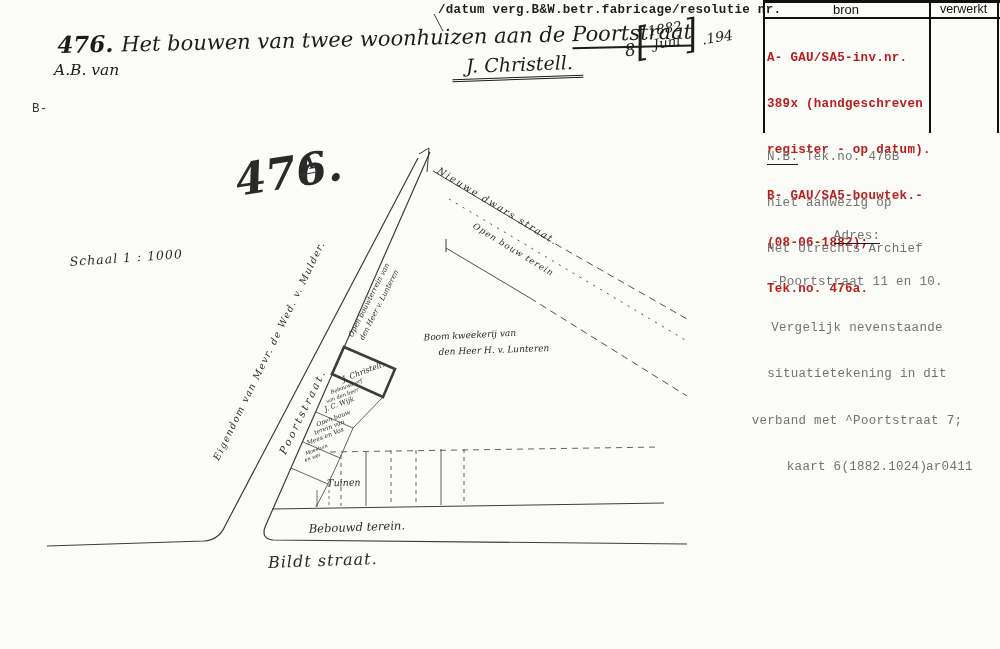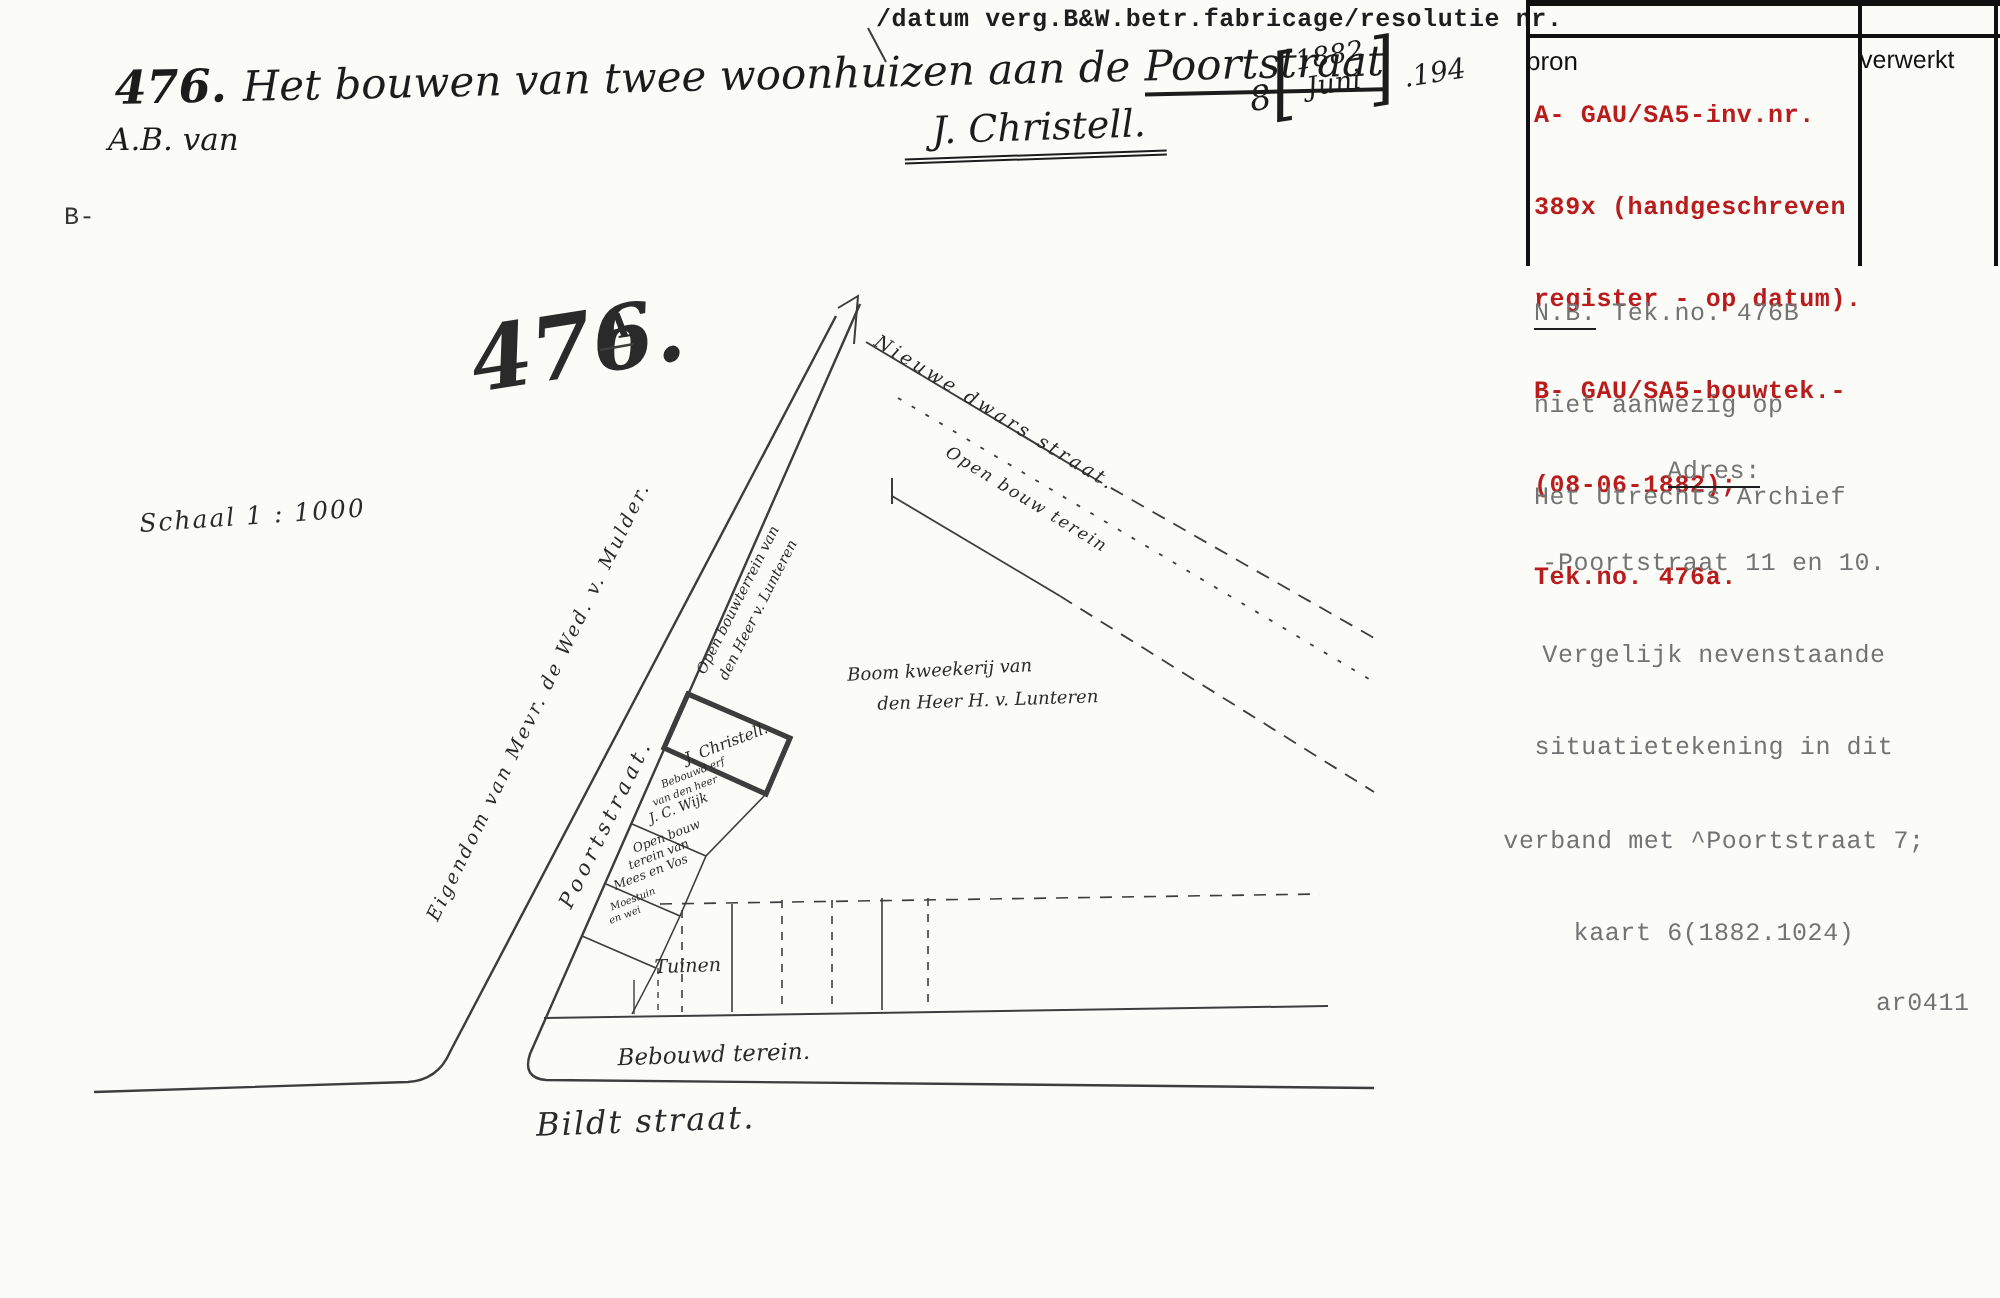--- a/index.html
+++ b/index.html
@@ -11,21 +11,21 @@
   .tw.bold{font-weight:700;}
   .tw.light{color:#343434;}
   .block{position:absolute;font-family:"Liberation Mono",monospace;font-size:12.5px;
          line-height:15.4px;white-space:pre;color:#b91c1c;letter-spacing:.3px;}
   .block.bold{font-weight:700;}
   .block.light{color:#737373;}
   .uline{border-bottom:1.3px solid #1e1e1e;}
   
   .rule{position:absolute;background:#101010;}
   .thead{position:absolute;font-family:"Liberation Sans",sans-serif;font-size:13px;
-         color:#111;margin-top:21px;}
+         color:#111;text-align:center;}
   
   .hw{position:absolute;font-family:"DejaVu Serif",serif;font-style:italic;color:#1c1c1c;
       white-space:nowrap;}
   .title-line{left:57px;top:31px;font-size:21px;transform:rotate(-1.3deg);transform-origin:left top;}
   .title-line .num{font-size:23px;margin-right:8px;font-weight:700;}
   .title-line .street{margin-left:7px;border-bottom:2px solid #1c1c1c;padding-bottom:1px;}
   .ab-line{left:54px;top:61px;font-size:15.5px;}
   .sig-line{left:452px;top:53px;font-size:19px;transform:rotate(-2deg);
             border-bottom:3.5px double #1c1c1c;padding:0 10px 2px 14px;}
   .date-group{left:621px;top:26px;transform:rotate(-9deg);transform-origin:left top;
@@ -71,21 +71,21 @@
     <div>niet aanwezig op</div>
     <div>Het Utrechts Archief</div>
   </div>
 
   <div class="block light" style="left:716px;top:198px;width:282px;text-align:center;">
     <div><span class="uline">Adres:</span></div>
     <div>-Poortstraat 11 en 10.</div>
     <div>Vergelijk nevenstaande</div>
     <div>situatietekening in dit</div>
     <div>verband met ^Poortstraat 7;</div>
-    <div style="position:relative;"><span>kaart 6(1882.1024)</span><span style="position:absolute;left:222px;margin-top:35px;">ar0411</span></div>
+    <div style="position:relative;"><span>kaart 6(1882.1024)</span><span style="position:absolute;left:210px;">ar0411</span></div>
   </div>
 
   <div class="hw title-line">
     <span class="num">476.</span><span>Het bouwen van twee woonhuizen aan de</span><span class="street">Poortstraat</span>
   </div>
   <div class="hw ab-line">A.B. van</div>
   <div class="hw sig-line">J. Christell.</div>
   <div class="hw date-group">
     <span class="day">8</span>
     <span class="bracket">[</span>

